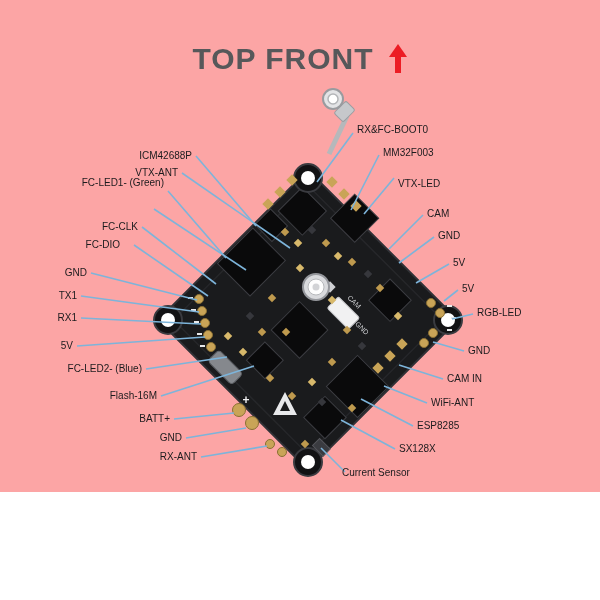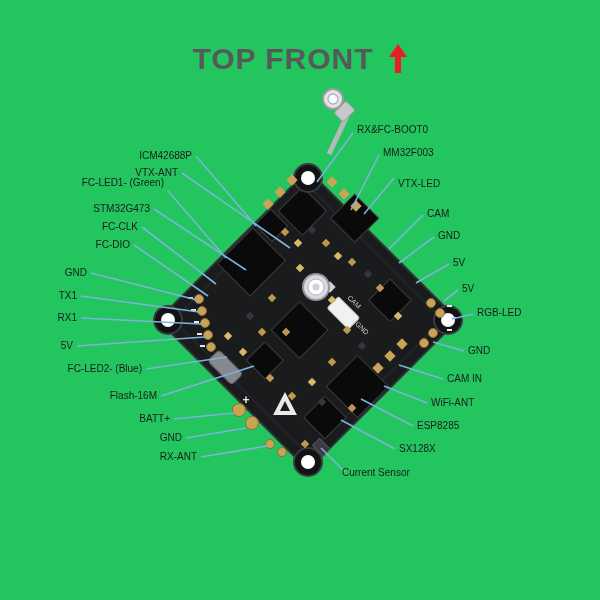--- a/index.html
+++ b/index.html
@@ -1,17 +1,17 @@
 <!DOCTYPE html>
 <html><head>
 <meta charset="utf-8">
 <style>
   * { margin:0; padding:0; box-sizing:border-box; }
   html,body { width:600px; height:600px; background:#ffffff; font-family:"Liberation Sans", sans-serif; }
-  .stage { position:relative; width:600px; height:600px; background:#22c55e; overflow:hidden;text-decoration:underline; }
+  .stage { position:relative; width:600px; height:492px; background:#fca5a5; overflow:hidden;text-decoration:underline; }
   .title-row { position:absolute; top:42px; left:0; width:100%; display:flex; justify-content:center; align-items:center; gap:14px; }
   .title { font-size:30px; font-weight:700; color:#57585a; letter-spacing:1px; }
   svg.board { position:absolute; left:0; top:0; }
   #labels-layer { position:absolute; left:0; top:0; width:600px; height:600px; pointer-events:none; }
   .callout { position:absolute; font-size:10px; line-height:20px; color:#1b1b1d; white-space:nowrap; }
   .callout.left { text-align:right; }
   .callout.right { text-align:left; }
 </style>
 </head>
 <body>
@@ -177,23 +177,22 @@
         <line x1="413" y1="426" x2="361" y2="399"></line>
         <line x1="395" y1="449" x2="341" y2="420"></line>
         <line x1="345" y1="472" x2="321" y2="448"></line>
       </g>
   </svg>
 
   <div id="labels-layer">
       <div class="callout left" style="top: 146px; right: 408px;">ICM42688P</div>
       <div class="callout left" style="top: 163px; right: 422px;">VTX-ANT</div>
       <div class="callout left" style="top: 173px; right: 436px;">FC-LED1- (Green)</div>
-      <div class="callout left" style="top: 199px; right: 450px;">STM32G473</div>
       <div class="callout left" style="top: 217px; right: 462px;">FC-CLK</div>
-      <div class="callout left" style="top: 235px; right: 470px; text-align: right;">FC-DIO</div>
+      <div class="callout left" style="top: 235px; right: 480px; text-align: right;">FC-DIO</div>
       <div class="callout left" style="top: 263px; right: 513px;">GND</div>
       <div class="callout left" style="top: 286px; right: 523px; margin-left: 33px;">TX1</div>
       <div class="callout left" style="top: 308px; right: 523px;">RX1</div>
       <div class="callout left" style="top: 336px; right: 527px;">5V</div>
       <div class="callout left" style="top: 359px; right: 458px;">FC-LED2- (Blue)</div>
       <div class="callout left" style="top: 386px; right: 443px;">Flash-16M</div>
       <div class="callout left" style="top: 409px; right: 430px; margin-left: 8px;">BATT+</div>
       <div class="callout left" style="top: 428px; right: 418px;">GND</div>
       <div class="callout left" style="top: 447px; right: 403px;">RX-ANT</div>
       <div class="callout right" style="top: 120px; left: 357px;">RX&amp;FC-BOOT0</div>

